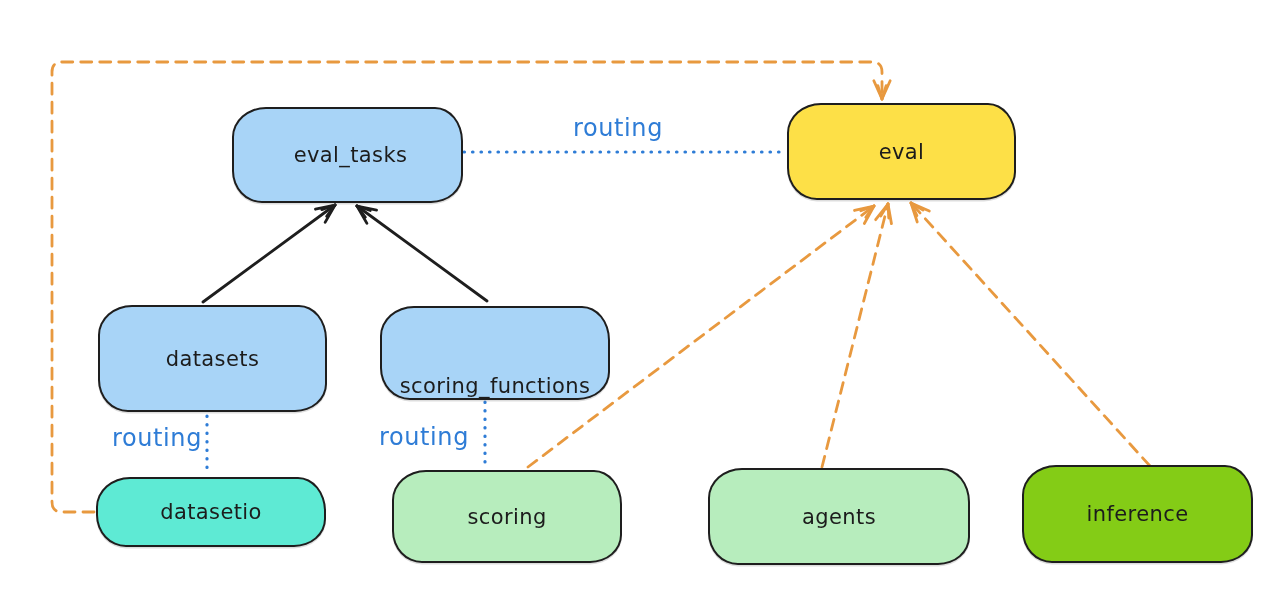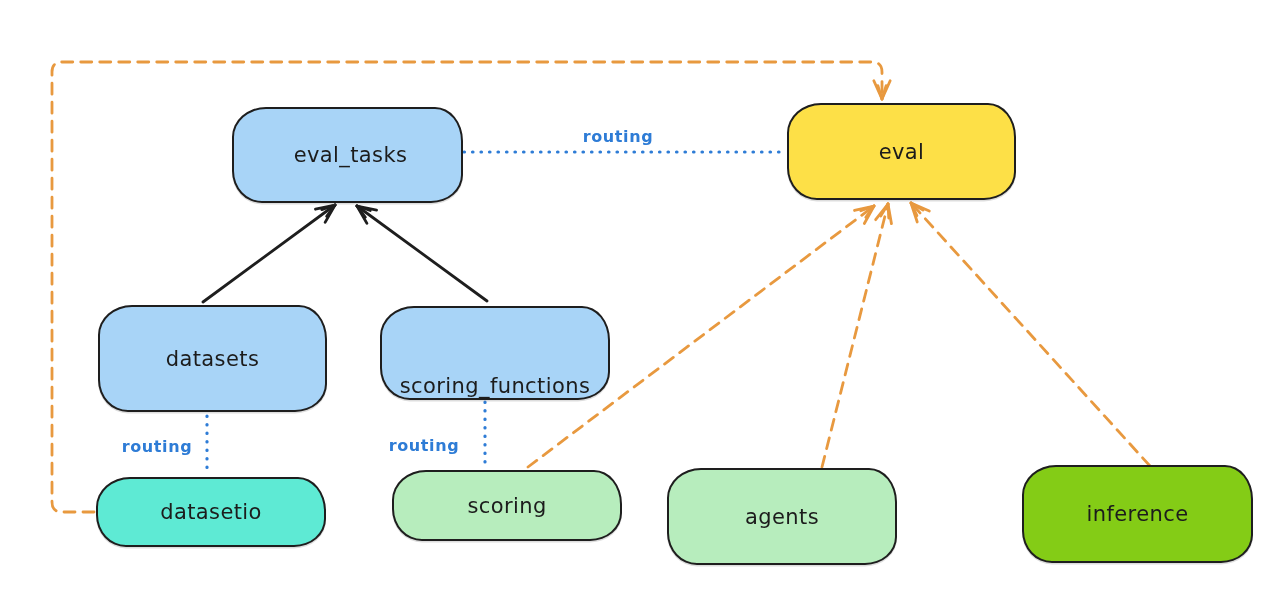--- a/index.html
+++ b/index.html
@@ -25,25 +25,24 @@
     border-radius: 34px 28px 32px 30px / 30px 34px 28px 32px;
     font-size: 21px;
     color: #1c1c1c;
     letter-spacing: 0.4px;
     box-shadow: 0 1.5px 0 rgba(120,120,120,0.25);
   }
   .node span { white-space: nowrap; }
   .edge-label {
     position: absolute;
     transform: translate(-50%, -50%);
-    font-size: 16px;
-    font-weight: 700;
+    font-size: 24px;
+    font-weight: 400;
     letter-spacing: 0.6px;
     white-space: nowrap;
-    margin-top: 8px;
   }
 </style>
 </head>
 <body>
 
 <div id="canvas">
   <svg id="edge-layer" width="1280" height="596" viewBox="0 0 1280 596" xmlns="http://www.w3.org/2000/svg">
       <path d="M 203 302 L 335 205" fill="none" stroke="#1e1e1e" stroke-width="2.8" stroke-linecap="round"></path>
       <line x1="335" y1="205" x2="325.1134171700758" y2="222.385496252539" stroke="#1e1e1e" stroke-width="2.8" stroke-linecap="round"></line>
       <line x1="335" y1="205" x2="315.4550833146923" y2="209.2421965730481" stroke="#1e1e1e" stroke-width="2.8" stroke-linecap="round"></line>
@@ -90,22 +89,22 @@
     </div>
     <div class="node" style="left: 98px; top: 305px; width: 229px; height: 107px; background: rgb(168, 212, 247); border-color: rgb(30, 30, 30);">
       <span>datasets</span>
     </div>
     <div class="node" style="left: 380px; top: 306px; width: 230px; height: 94px; background: rgb(168, 212, 247); border-color: rgb(30, 30, 30); align-items: flex-end;">
       <span>scoring_functions</span>
     </div>
     <div class="node" style="left: 96px; top: 477px; width: 230px; height: 70px; background: #5eead4; border-color: rgb(30, 30, 30);">
       <span>datasetio</span>
     </div>
-    <div class="node" style="left: 392px; top: 470px; width: 230px; height: 71px; background: rgb(183, 237, 189); border-color: rgb(30, 30, 30);">
+    <div class="node" style="left: 392px; top: 470px; width: 230px; height: 93px; background: rgb(183, 237, 189); border-color: rgb(30, 30, 30);">
       <span>scoring</span>
     </div>
-    <div class="node" style="left: 667px; top: 468px; width: 230px; height: 97px; background: rgb(183, 237, 189); border-color: rgb(30, 30, 30);">
+    <div class="node" style="left: 708px; top: 468px; width: 262px; height: 97px; background: rgb(183, 237, 189); border-color: rgb(30, 30, 30);">
       <span>agents</span>
     </div>
     <div class="node" style="left: 1022px; top: 465px; width: 231px; height: 98px; background: #84cc16; border-color: rgb(30, 30, 30);">
       <span>inference</span>
     </div>
   </div>
 
 </body></html>

